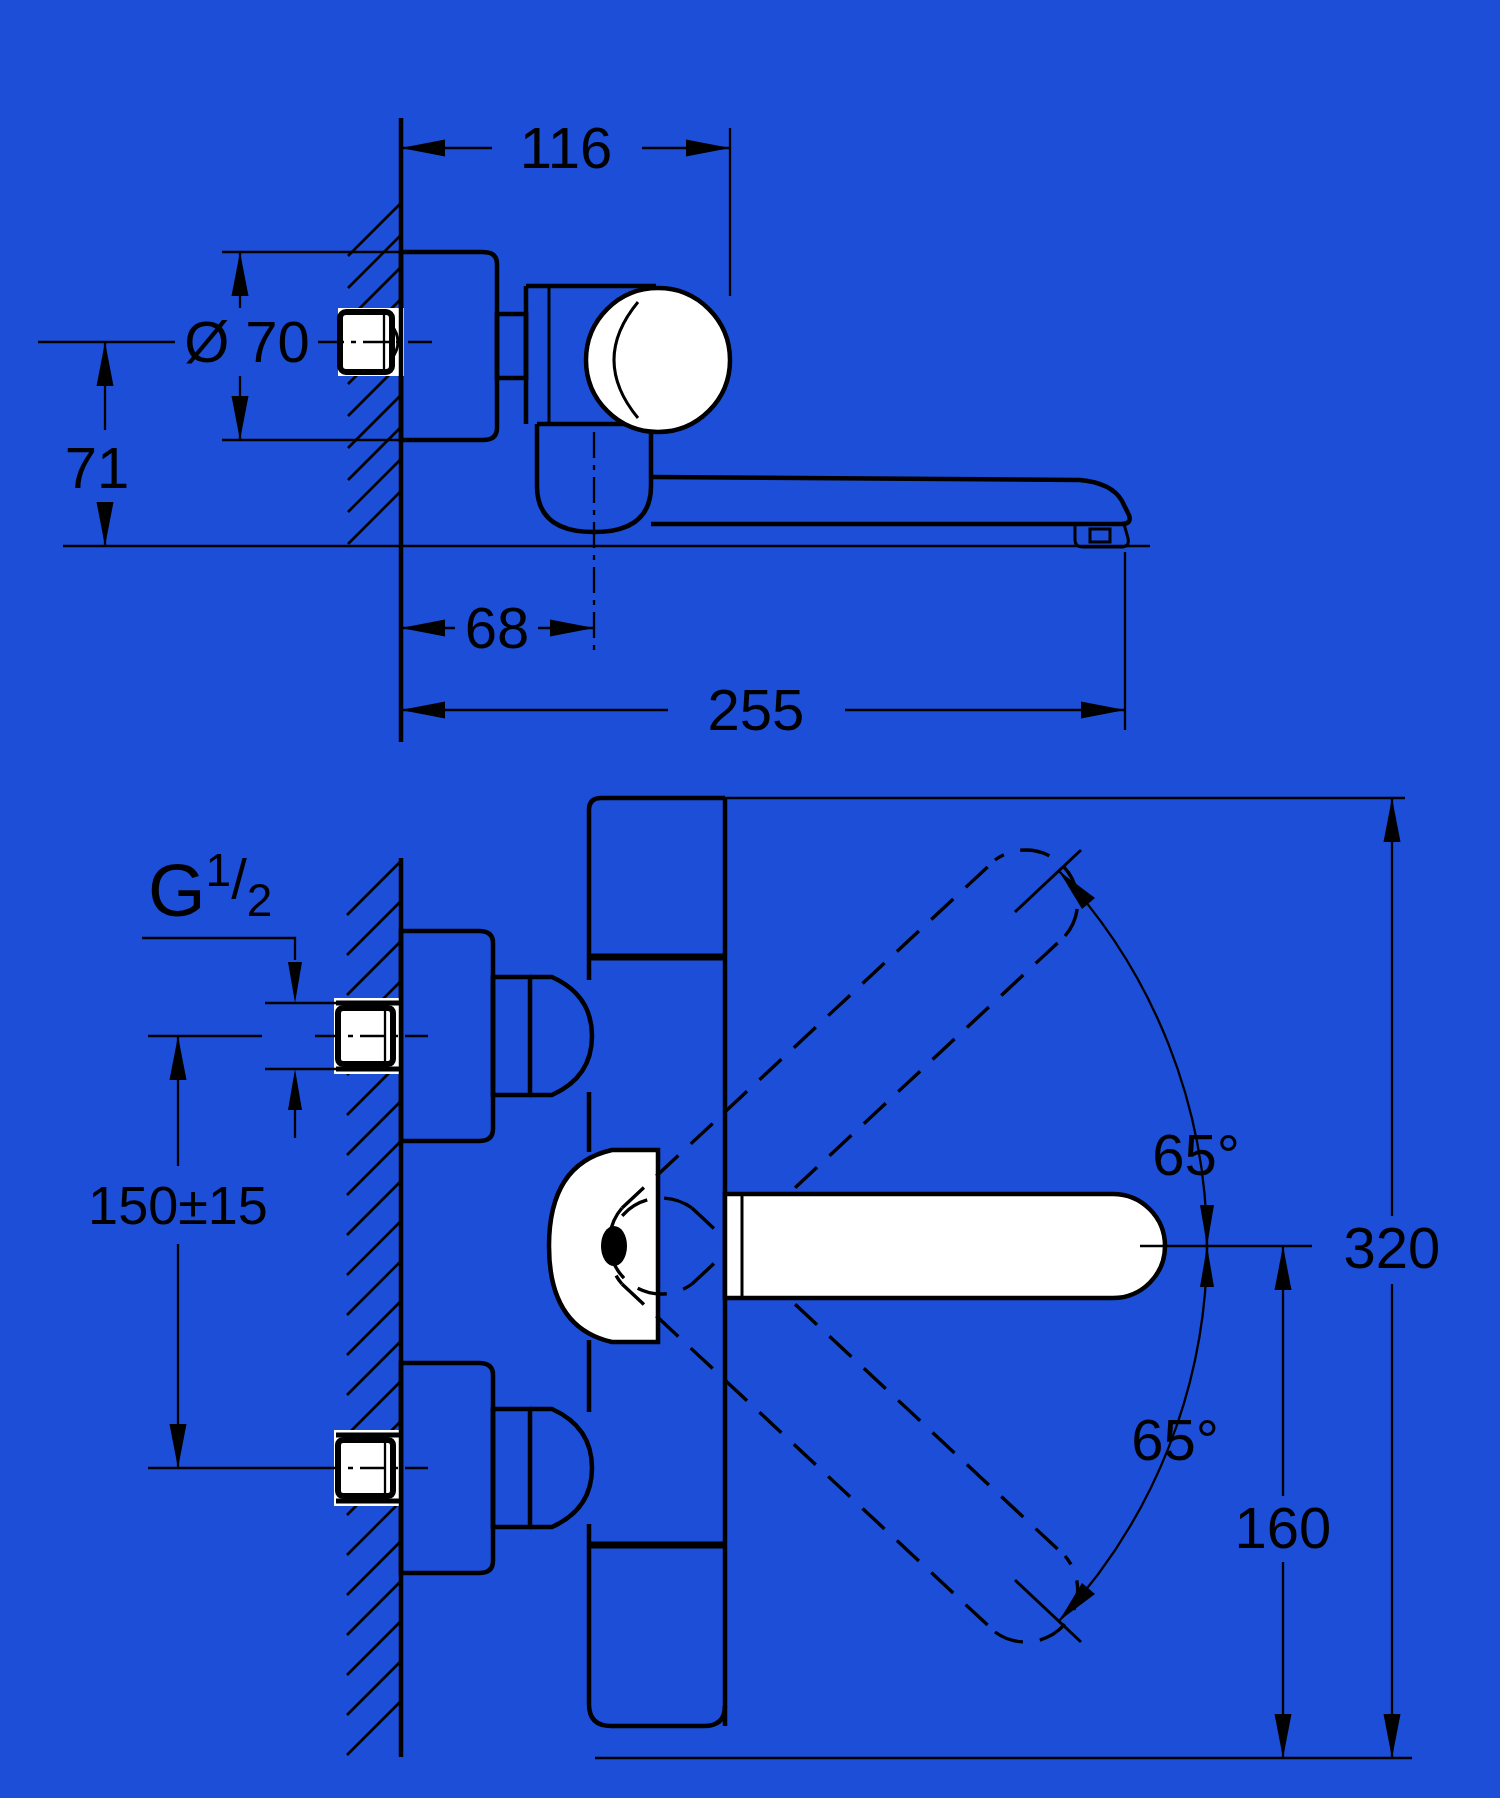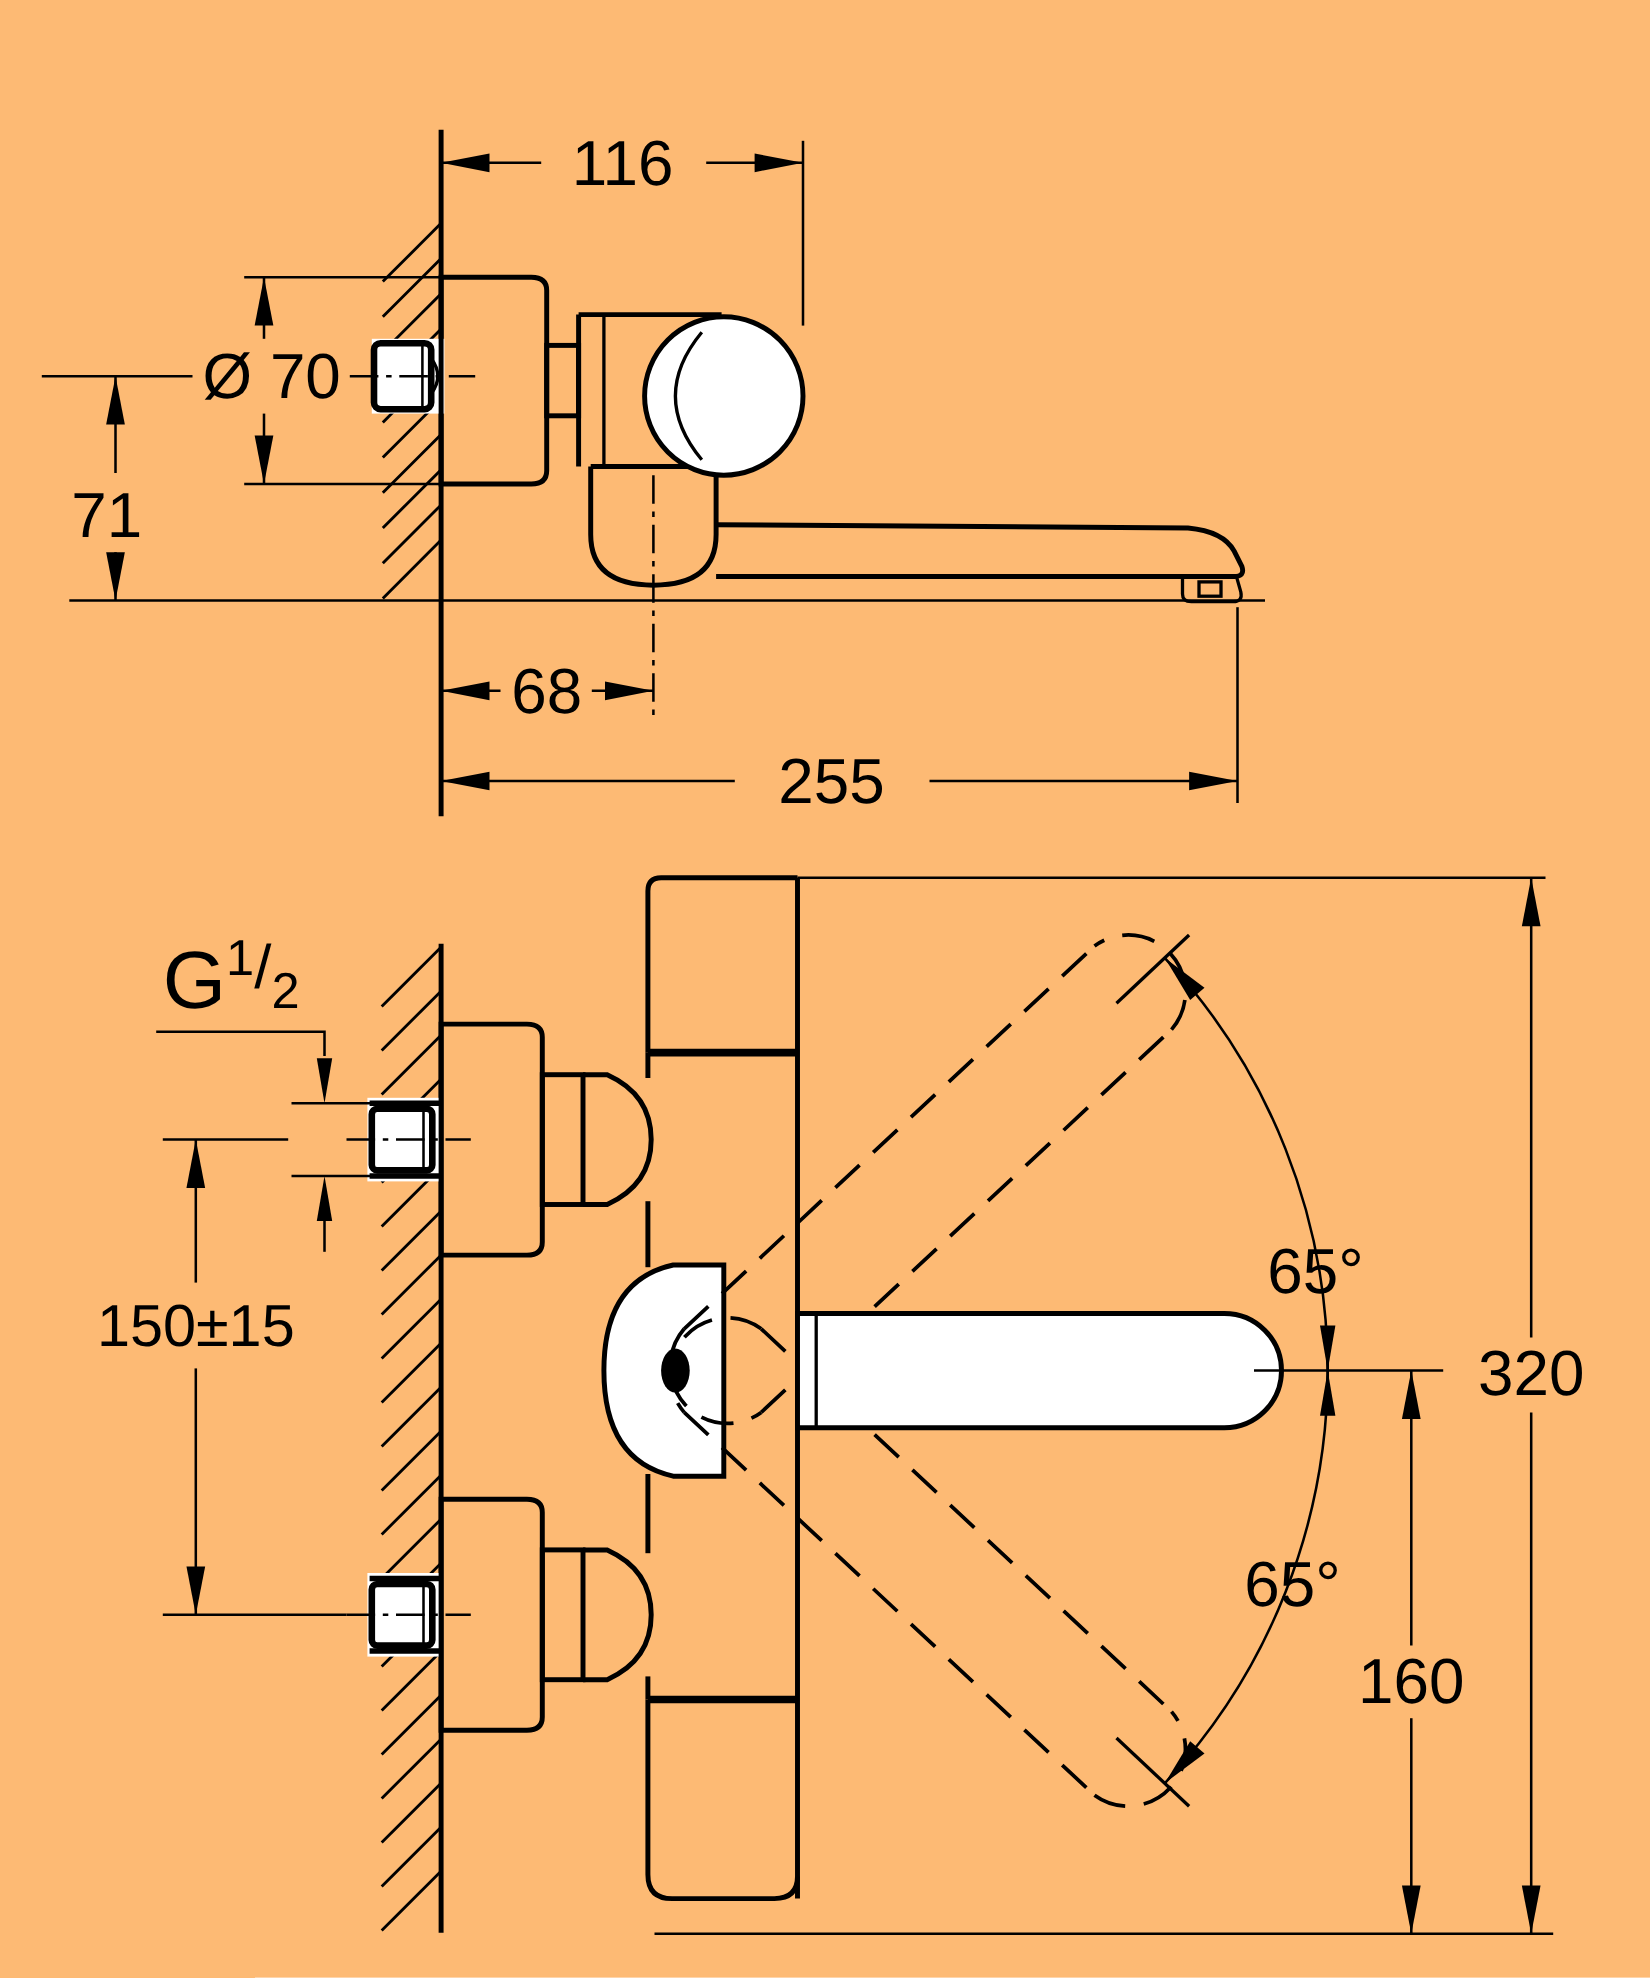--- a/index.html
+++ b/index.html
@@ -3,21 +3,21 @@
 <meta charset="utf-8">
 <style>
   html, body {
     margin: 0;
     padding: 0;
     background: #ffffff;
   }
   .stage {
     width: 1500px;
     height: 1798px;
-    background: #fdba74;
+    background: #1d4ed8;
     position: relative;
   }
   svg { display: block; }
   
   .ln   { stroke: #000; fill: none; stroke-width: 4.5; }
   .ln2  { stroke: #000; fill: none; stroke-width: 3;   }
   .xth  { stroke: #000; fill: none; stroke-width: 7;   }
   .pip  { stroke: #000; fill: none; stroke-width: 5;   }
   .nut  { stroke: #000; fill: #fff; stroke-width: 6;   }
   .thin { stroke: #000; fill: none; stroke-width: 2.3; }

